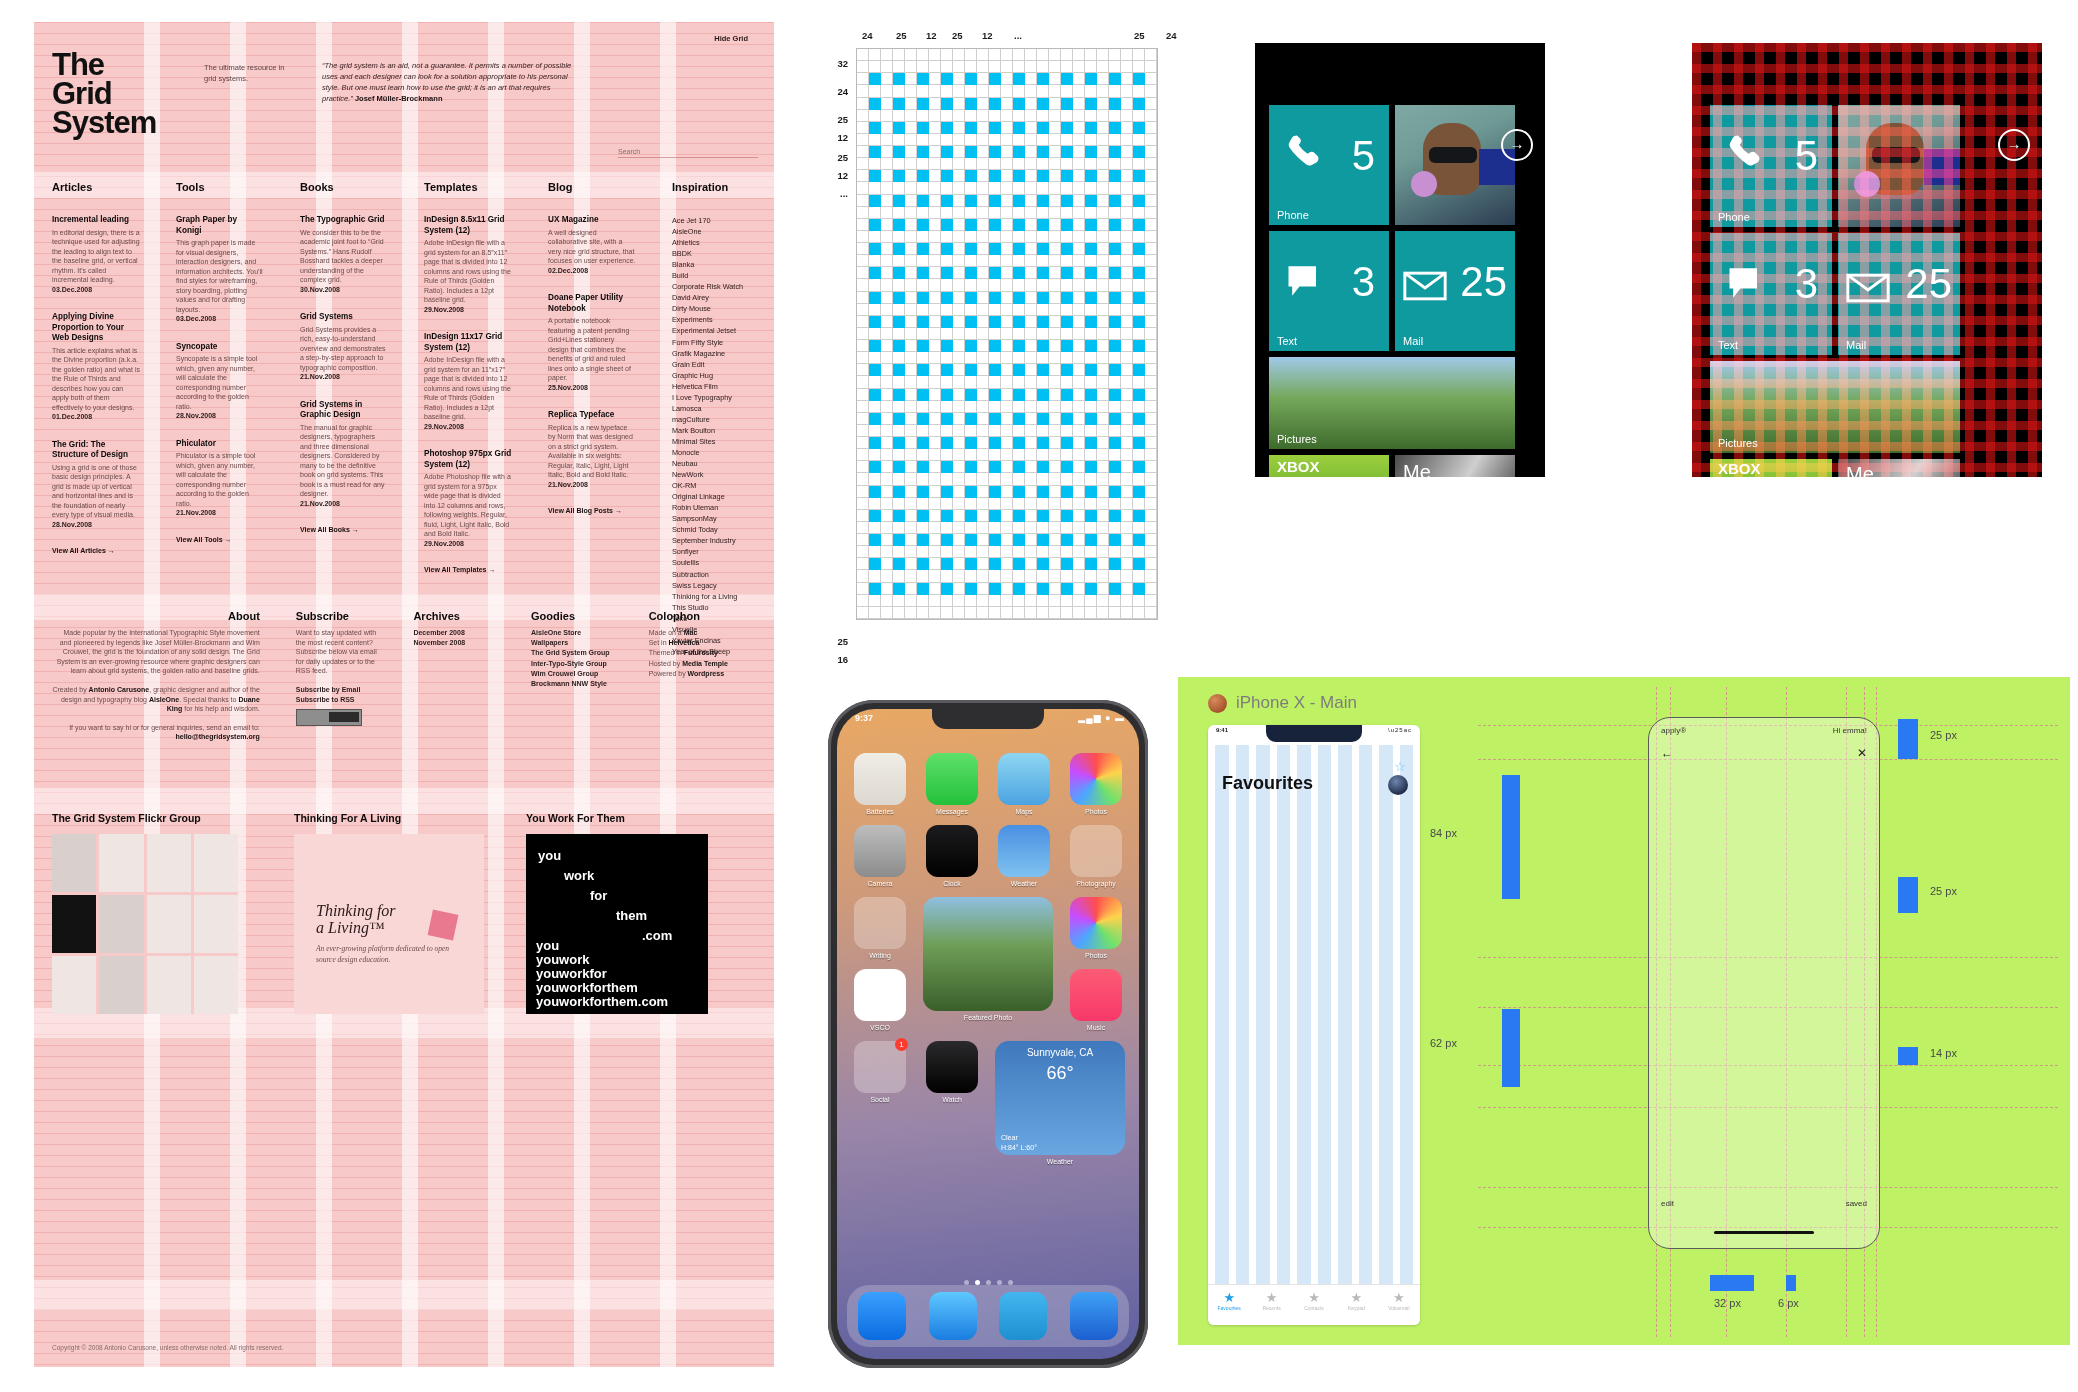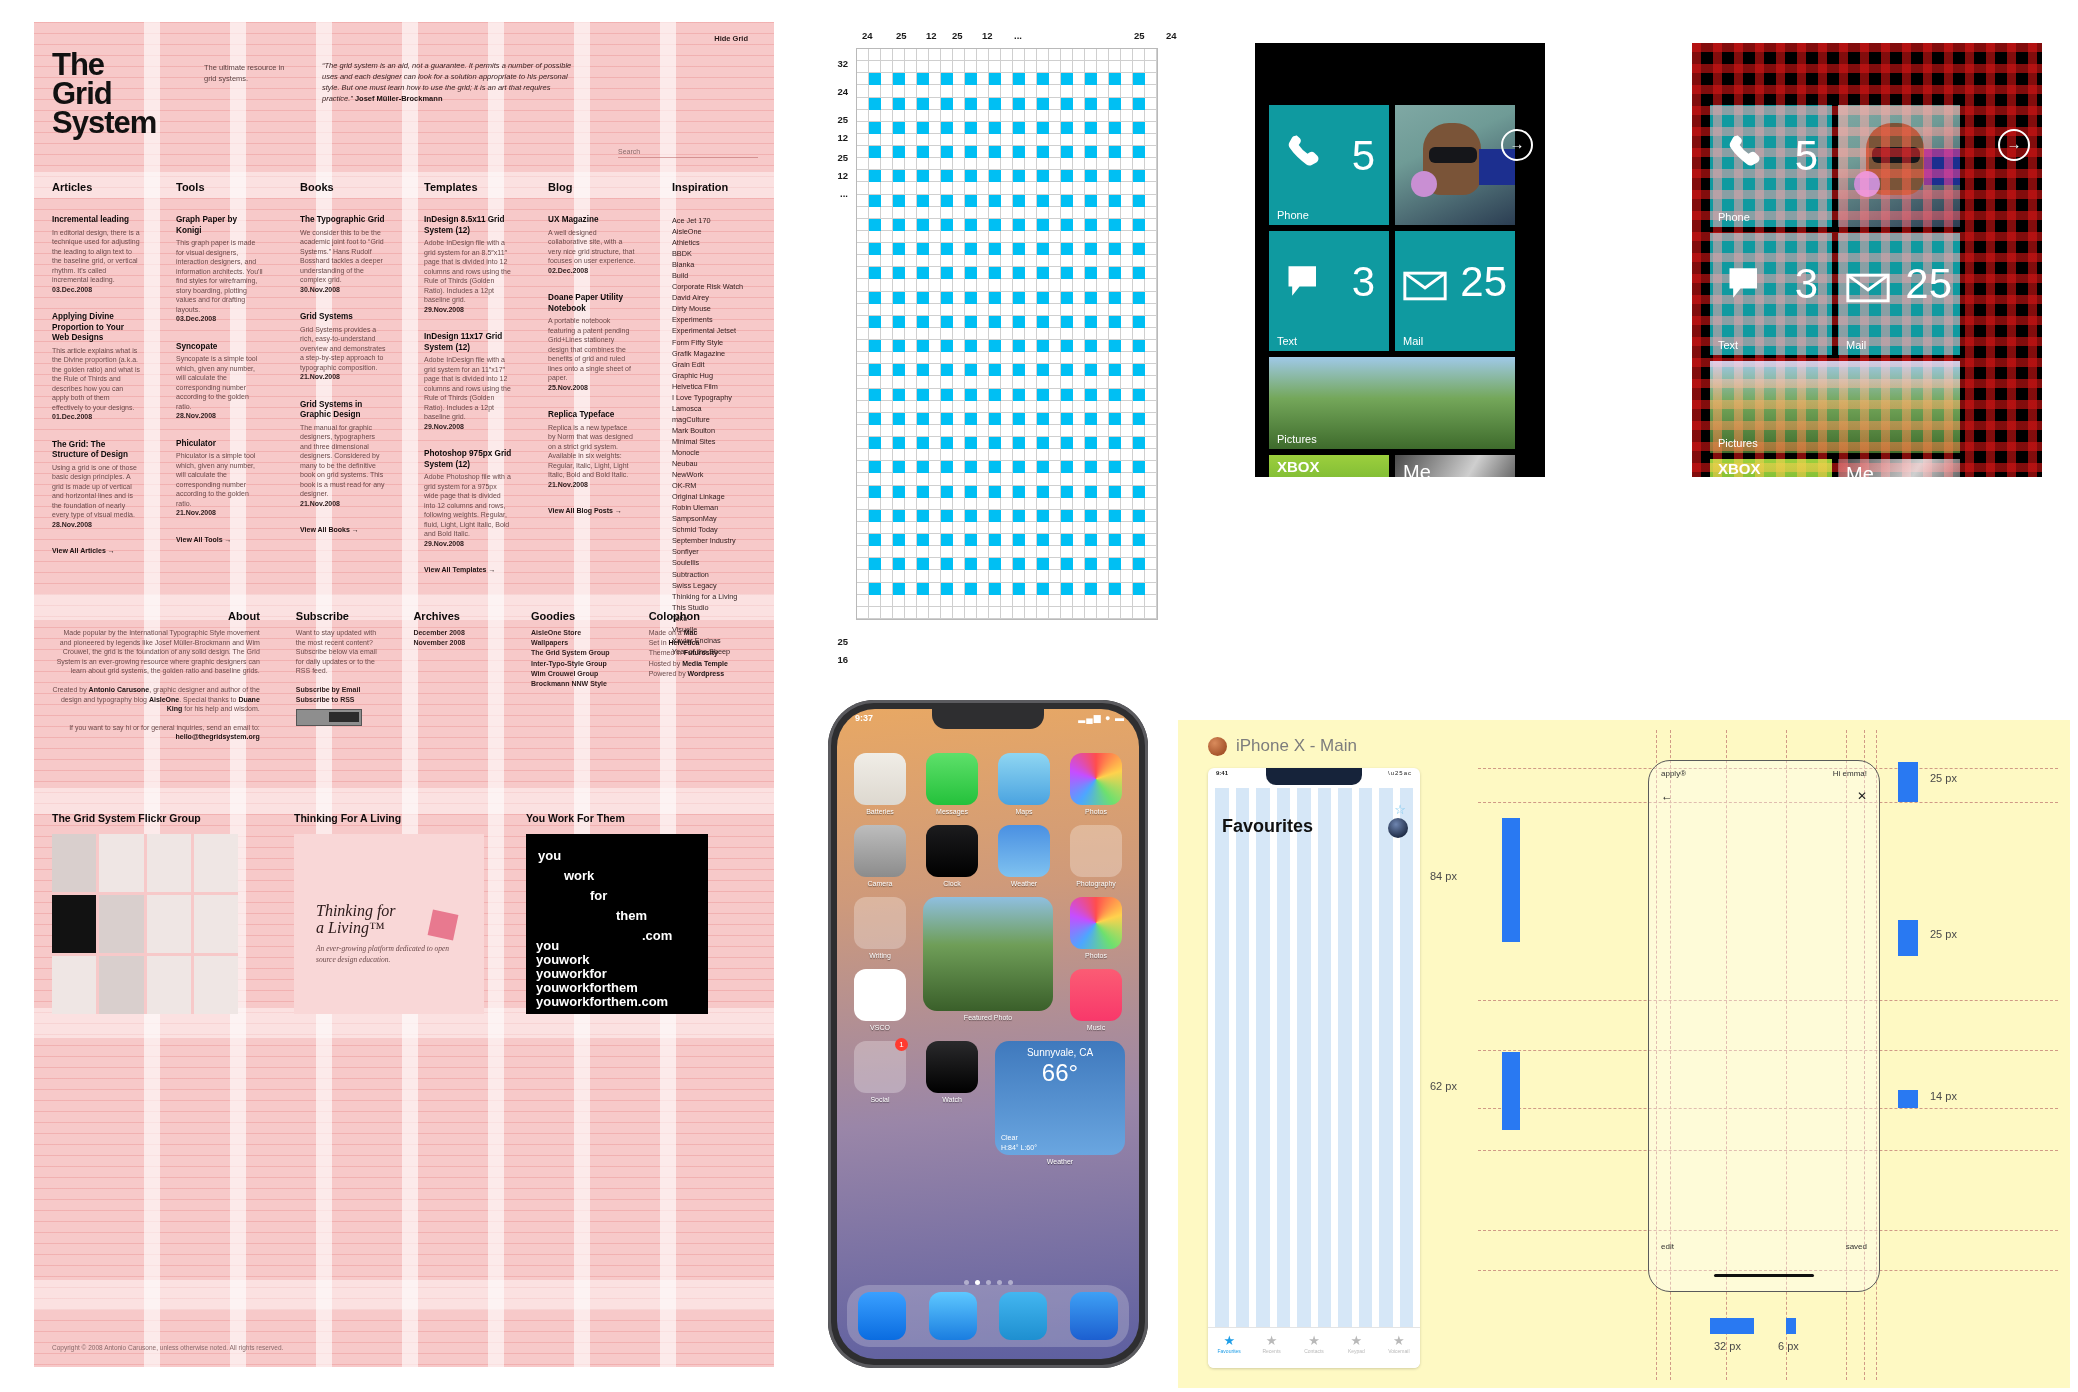--- a/index.html
+++ b/index.html
@@ -124,37 +124,37 @@
   .ip-apps{position:absolute;left:14px;right:14px;top:44px;display:grid;
       grid-template-columns:repeat(4,1fr);gap:10px 14px;}
   .ip-app{text-align:center;}
   .ip-icon{width:52px;height:52px;border-radius:12px;margin:0 auto;position:relative;overflow:hidden;}
   .ip-name{font-size:7px;color:#fff;margin-top:3px;text-shadow:0 1px 1px rgba(0,0,0,.5);}
   .ip-widget{grid-column:span 2;grid-row:span 2;}
   .ip-widget .wbox{width:100%;height:114px;border-radius:14px;
       background:linear-gradient(180deg,#3f79bd,#6aa6e0);color:#fff;position:relative;padding:6px;
       box-sizing:border-box;}
   .ip-widget .loc{font-size:10px;}
-  .ip-widget .temp{font-size:24px;font-weight:300;line-height:26px;margin-top:2px;}
+  .ip-widget .temp{font-size:18px;font-weight:300;line-height:26px;margin-top:2px;}
   .ip-widget .cond{position:absolute;left:6px;bottom:14px;font-size:7px;}
   .ip-widget .hilo{position:absolute;left:6px;bottom:4px;font-size:7px;}
   .ip-photo{grid-column:span 2;grid-row:span 2;}
   .ip-photo .pbox{width:100%;height:114px;border-radius:14px;
       background:linear-gradient(180deg,#8fbfe0 0%,#6f9e58 42%,#3a5f2a 100%);}
   .ip-dots{position:absolute;left:0;right:0;bottom:70px;text-align:center;}
   .ip-dots i{display:inline-block;width:5px;height:5px;border-radius:50%;background:rgba(255,255,255,.45);margin:0 3px;}
   .ip-dots i.on{background:#fff;}
   .ip-dock{position:absolute;left:10px;right:10px;bottom:12px;height:62px;border-radius:22px;
       background:rgba(255,255,255,.22);display:flex;align-items:center;justify-content:space-around;}
   .ip-dock .ip-icon{width:48px;height:48px;}
   .badge{position:absolute;right:-2px;top:-3px;min-width:13px;height:13px;border-radius:7px;background:#ff3b30;
       color:#fff;font-size:8px;line-height:13px;text-align:center;}
 
   
-  #panel-fav{position:absolute;left:1178px;top:720px;width:892px;height:668px;background:#fef9c3;}
+  #panel-fav{position:absolute;left:1178px;top:677px;width:892px;height:668px;background:#bef264;}
   .fav-head{position:absolute;left:30px;top:16px;display:flex;align-items:center;gap:9px;}
   .fav-head .ava{width:19px;height:19px;border-radius:50%;
       background:radial-gradient(circle at 35% 32%, #d98b5c, #a6552c 70%);}
   .fav-head .ttl{font-size:17px;color:#7d7d7d;}
   .fav-phone{position:absolute;left:30px;top:48px;width:212px;height:600px;
       background:#fff;border-radius:6px;overflow:hidden;box-shadow:0 1px 3px rgba(0,0,0,.18);}
   .fav-cols{position:absolute;left:0;right:0;top:20px;bottom:0;display:flex;gap:7px;padding:0 7px;box-sizing:border-box;}
   .fav-cols i{flex:1;background:#d6e7f7;}
   .fav-notch{position:absolute;left:50%;transform:translateX(-50%);top:0;width:96px;height:17px;
       background:#16233a;border-radius:0 0 10px 10px;z-index:4;}

